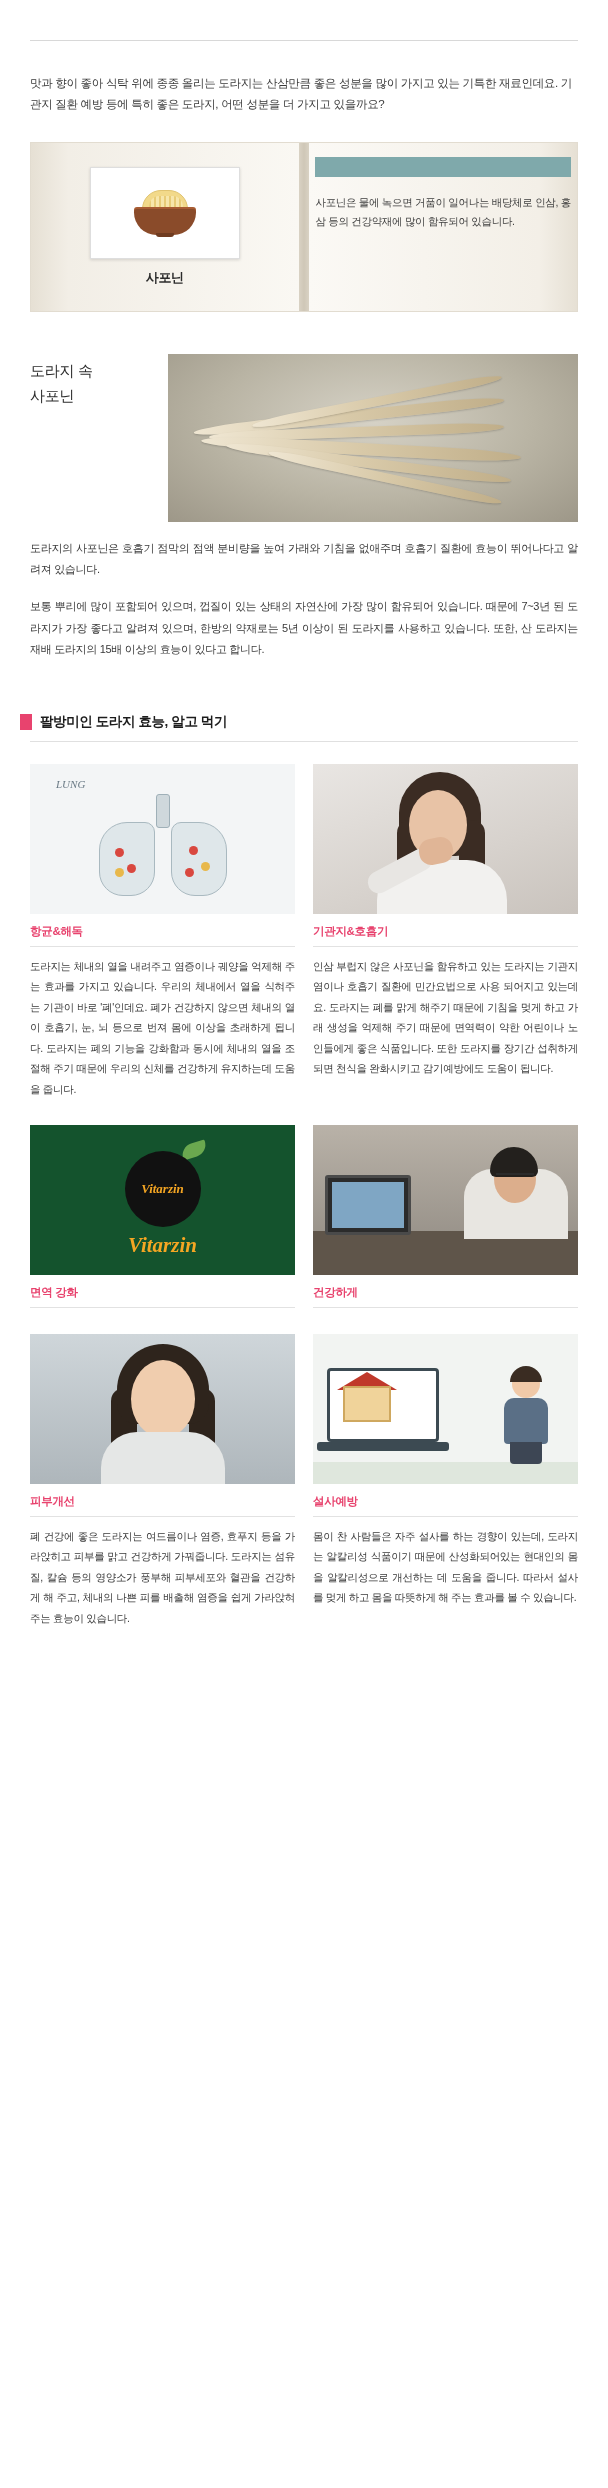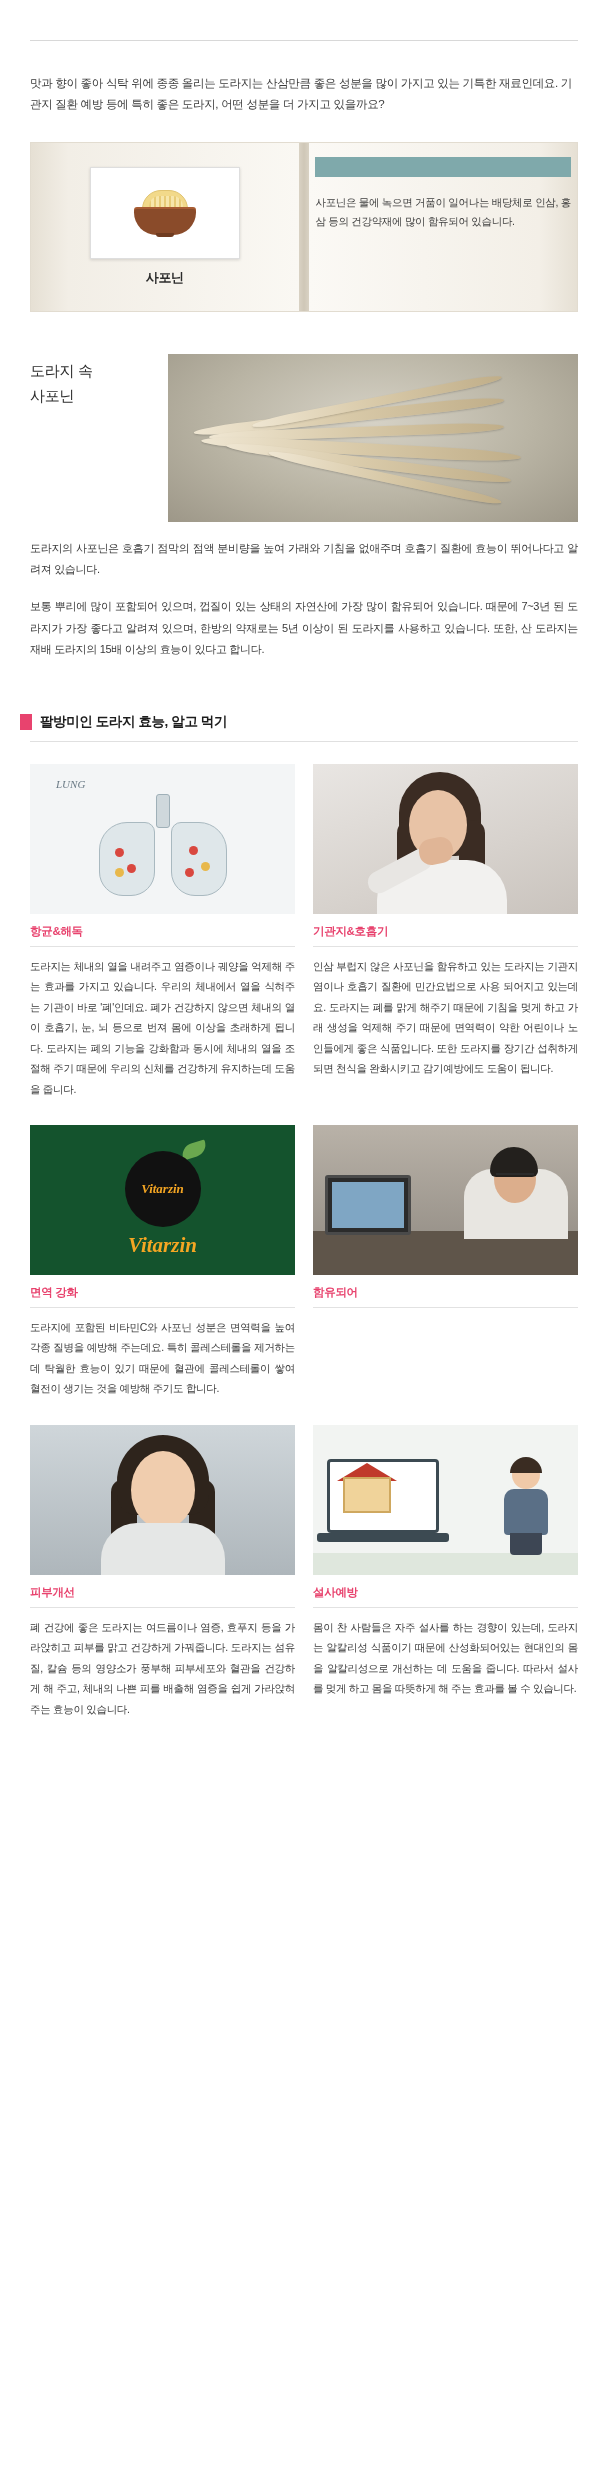--- a/index.html
+++ b/index.html
@@ -534,36 +534,35 @@
     <div class="cell">
       <div class="cell-img img-vit">
         <div class="leaf"></div>
         <div class="circle">
             <span>Vitarzin</span>
           </div>
         <div class="word">Vitarzin</div>
       </div>
       <div class="cell-title">면역 강화</div>
       <div class="cell-rule"></div>
-      <div class="cell-body">도라지에 포함된 비타민C와 사포닌 성분은 면역력을 높여 각종 질병을 예방해 주는데요. 특히 콜레스테롤을 제거하는데 탁월한 효능이 있기 때문에 혈관에 콜레스테롤이 쌓여 혈전이 생기는 것을 예방해 주기도 합니다.</div>
     </div>
 
     <div class="cell">
       <div class="cell-img img-desk">
         <div class="wall"></div>
         <div class="deskTop"></div>
         <div class="monitor">
             <div class="screen"></div>
           </div>
         <div class="torso"></div>
         <div class="head2"></div>
         <div class="hair4"></div>
         <div class="glasses"></div>
       </div>
-      <div class="cell-title">함유되어</div>
+      <div class="cell-title">건강하게</div>
       <div class="cell-rule"></div>
     </div>
 
     <div class="cell">
       <div class="cell-img img-skin">
         <div class="hairL"></div>
           <div class="hairR"></div>
         <div class="hair5"></div>
         <div class="head3"></div>
         <div class="body3"></div>

